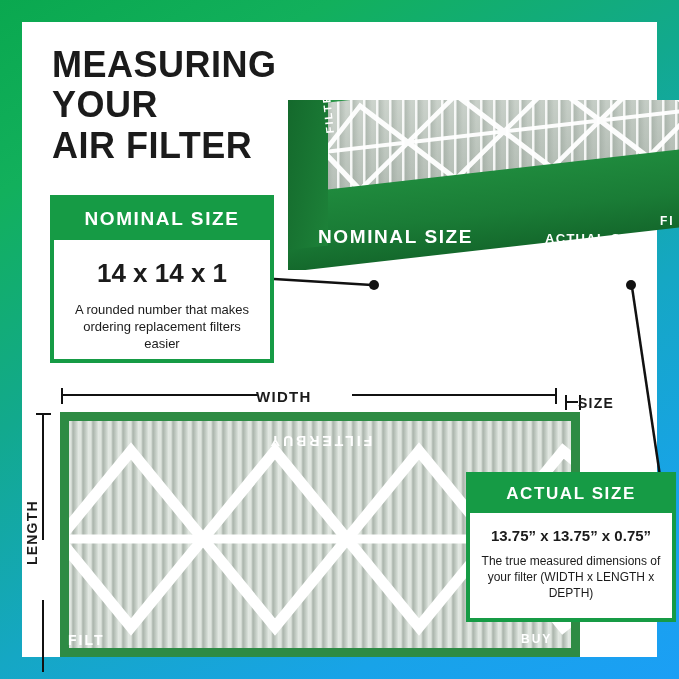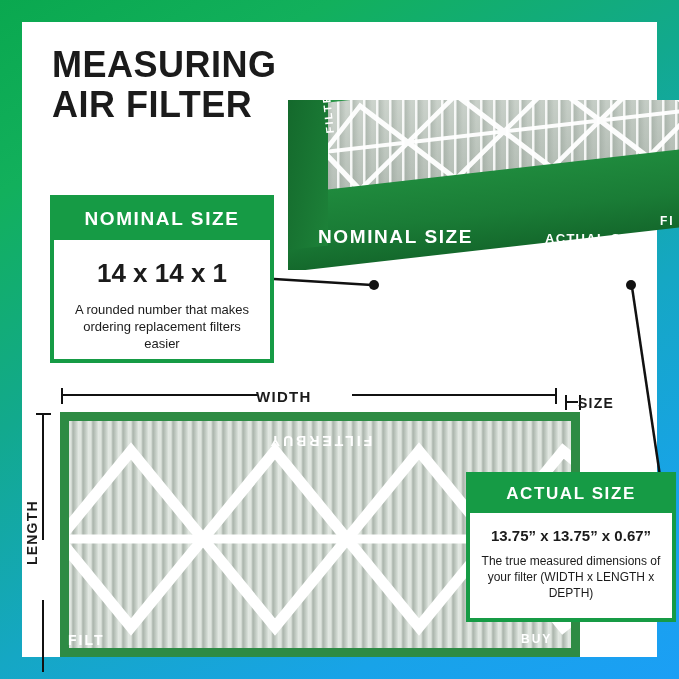--- a/index.html
+++ b/index.html
@@ -304,20 +304,21 @@
 </head>
 <body>
 
 <div id="page">
 
   <div class="bg-gradient"></div>
   <div class="bg-white-panel"></div>
 
   <div class="headline">
     <div>MEASURING</div>
+    <div>YOUR</div>
     <div>AIR FILTER</div>
   </div>
 
   <div class="top-filter">
     <div class="tf-body"></div>
     <div class="tf-pleats"></div>
     <svg class="tf-mesh" viewBox="0 0 360 112" preserveAspectRatio="none">
       <g stroke="#ffffff" stroke-width="5" fill="none" opacity="0.95">
         <path d="M0 56 L36 14 L84 56 L36 98 Z"></path>
         <path d="M84 56 L132 14 L180 56 L132 98 Z"></path>
@@ -385,17 +386,17 @@
   <div class="dim-length">LENGTH</div>
 
   <div class="callout" id="callout-nominal">
     <div class="callout-header">NOMINAL SIZE</div>
     <div class="callout-value">14 x 14 x 1</div>
     <div class="callout-desc">A rounded number that makes ordering replacement filters easier</div>
   </div>
 
   <div class="callout" id="callout-actual">
     <div class="callout-header">ACTUAL SIZE</div>
-    <div class="callout-value">13.75” x 13.75” x 0.67”</div>
+    <div class="callout-value">13.75” x 13.75” x 0.75”</div>
     <div class="callout-desc">The true measured dimensions of your filter (WIDTH x LENGTH x DEPTH)</div>
   </div>
 
 </div>
 
 </body></html>

